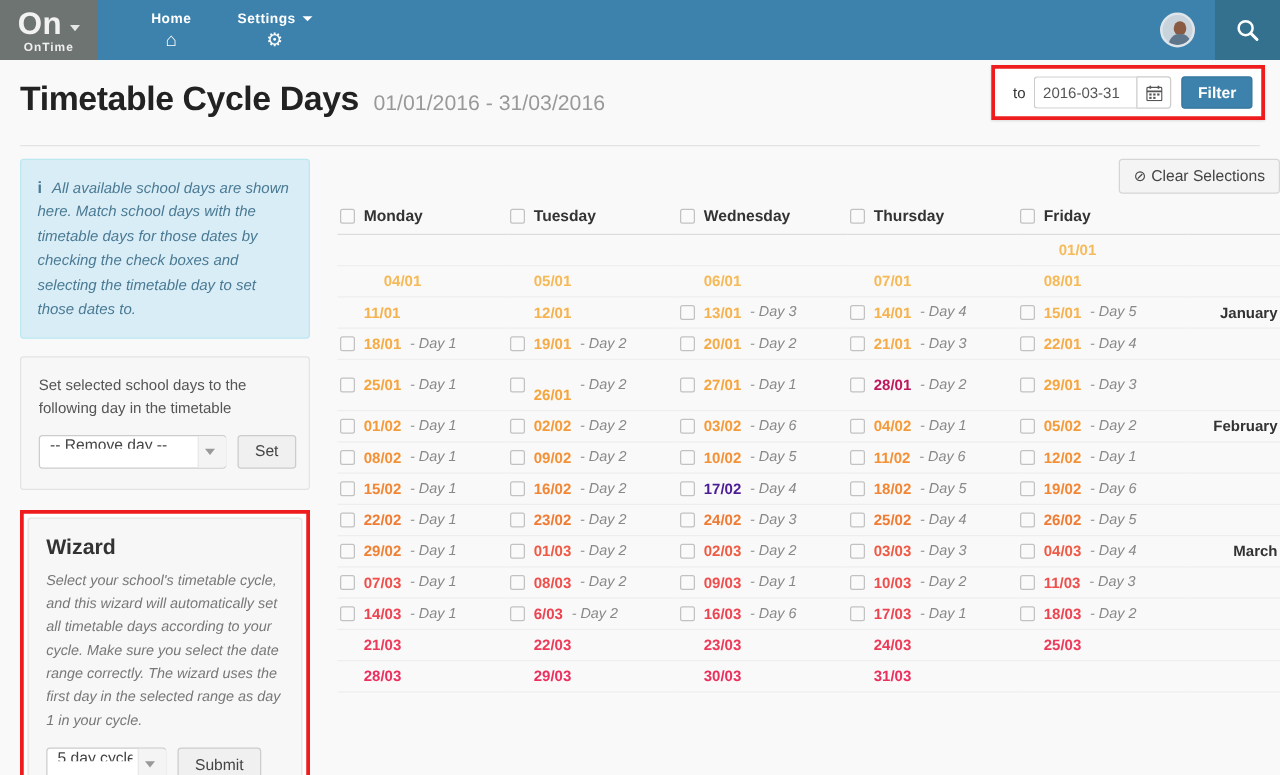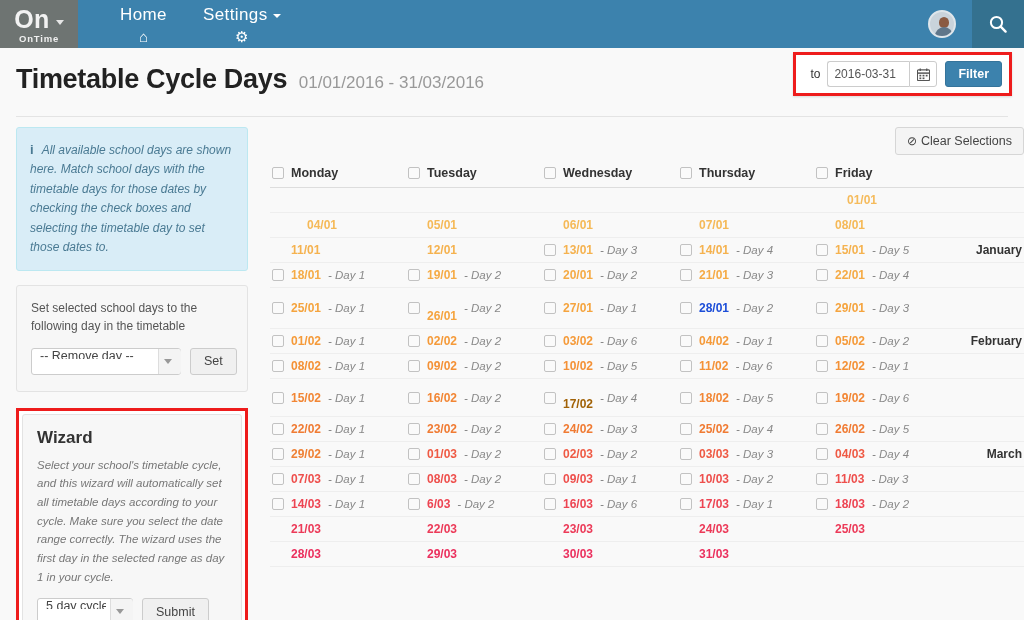--- a/index.html
+++ b/index.html
@@ -41,21 +41,21 @@
     border-top:5px solid #e6e6e6; margin-left:6px; margin-bottom:7px;
   }
   .brand-sub { font-size: 9.5px; font-weight: bold; letter-spacing: .8px; color:#f0f0f0; margin-top:1px;}
 
   .nav-items { display:flex; align-items:stretch; margin-left: 24px; }
   .nav-item {
     display:flex; flex-direction: column; align-items:center; justify-content:center;
     padding: 4px 18px 3px 18px; color:#fff; cursor:pointer;
     min-width: 70px;
   }
-  .nav-item-label { font-size: 17px; font-weight: normal; letter-spacing:.4px; white-space:nowrap; }
+  .nav-item-label { font-size: 11px; font-weight: bold; letter-spacing:.4px; white-space:nowrap; }
   .nav-item-icon { font-size: 15px; margin-top: 4px; line-height:1; }
   .nav-caret {
     display:inline-block; width:0;height:0;
     border-left:4px solid transparent;border-right:4px solid transparent;
     border-top:4px solid #fff; margin-left:5px; vertical-align: middle;
   }
 
   .nav-right { margin-left:auto; display:flex; align-items:stretch; }
   .avatar-wrap { display:flex; align-items:center; padding: 0 16px; }
   .avatar {
@@ -500,21 +500,21 @@
             <td>
               <span class="cell">
                 <input type="checkbox" class="cb" style="">
                 <span class="date-txt" style="color: rgb(245, 164, 62);">27/01</span>
                 <span class="daylbl">- Day 1</span>
               </span>
             </td>
             <td>
               <span class="cell">
                 <input type="checkbox" class="cb" style="">
-                <span class="date-txt" style="color: #1d4ed8;">28/01</span>
+                <span class="date-txt" style="color: #be185d;">28/01</span>
                 <span class="daylbl">- Day 2</span>
               </span>
             </td>
             <td>
               <span class="cell">
                 <input type="checkbox" class="cb" style="">
                 <span class="date-txt" style="color: rgb(245, 164, 62);">29/01</span>
                 <span class="daylbl">- Day 3</span>
               </span>
             </td>
@@ -607,21 +607,21 @@
             <td>
               <span class="cell">
                 <input type="checkbox" class="cb" style="">
                 <span class="date-txt" style="color: rgb(242, 134, 52);">16/02</span>
                 <span class="daylbl">- Day 2</span>
               </span>
             </td>
             <td>
               <span class="cell">
                 <input type="checkbox" class="cb" style="">
-                <span class="date-txt" style="color: #a16207; margin-top: 13px;">17/02</span>
+                <span class="date-txt" style="color: #4c1d95;">17/02</span>
                 <span class="daylbl">- Day 4</span>
               </span>
             </td>
             <td>
               <span class="cell">
                 <input type="checkbox" class="cb" style="">
                 <span class="date-txt" style="color: rgb(242, 134, 52);">18/02</span>
                 <span class="daylbl">- Day 5</span>
               </span>
             </td>

